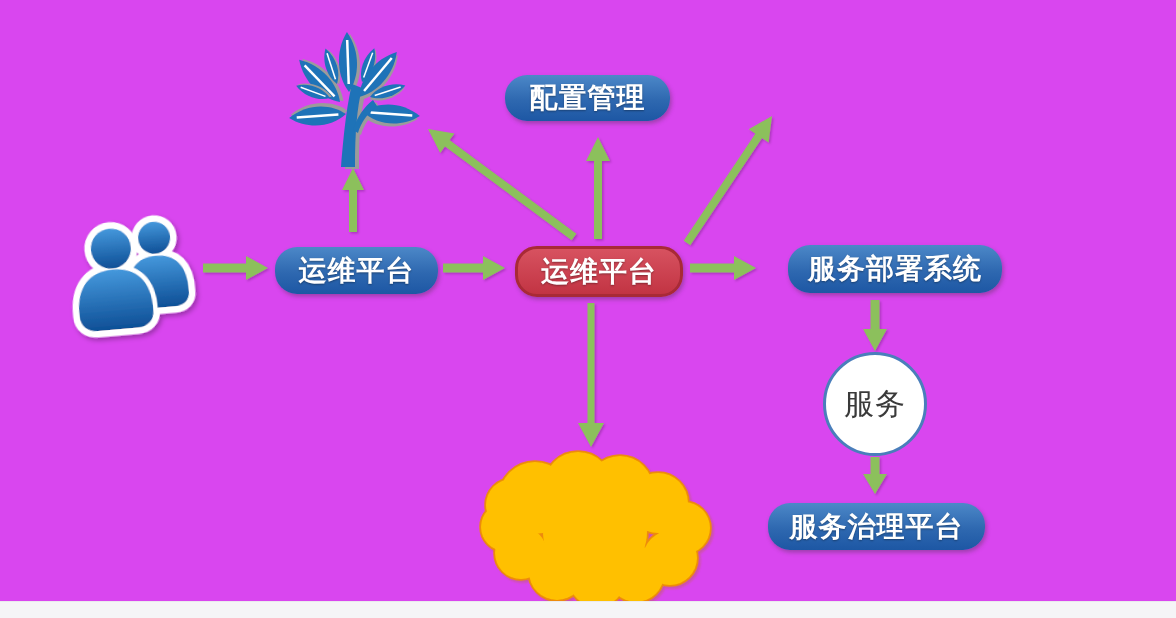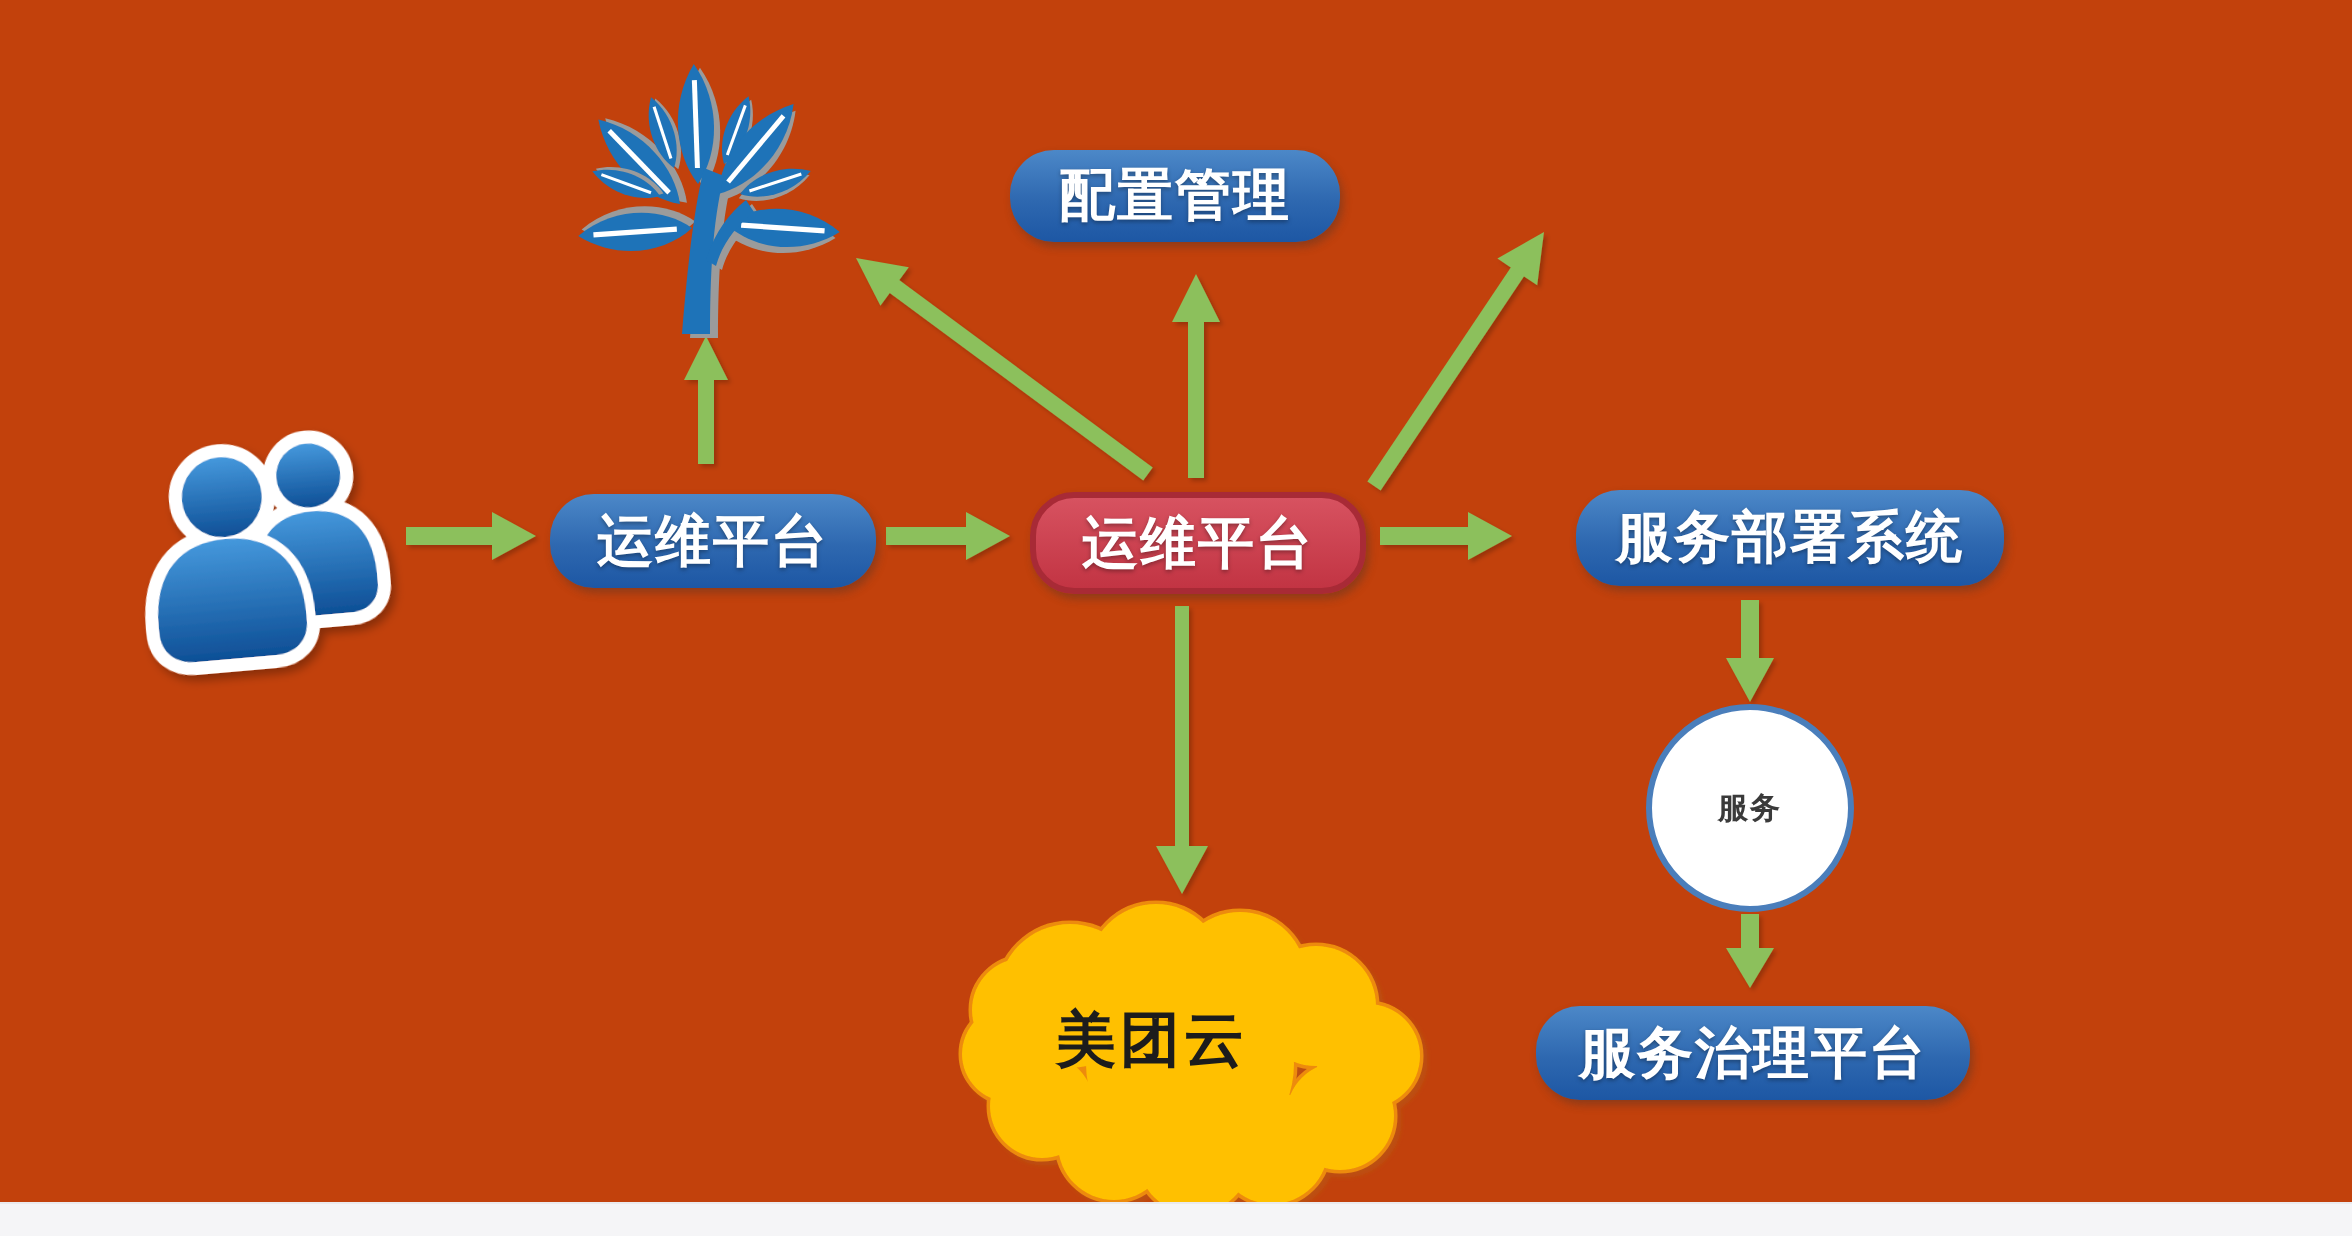--- a/index.html
+++ b/index.html
@@ -1,17 +1,17 @@
 <!DOCTYPE html>
 <html style="--node-blue-top: #4c88c8; --node-blue-bottom: #1d57a4; --node-red-top: #d75260; --node-red-bottom: #c23443; --node-red-border: #a82a36; --arrow-green: #8cc05c; --cloud-fill: #ffc000; --cloud-border: #ed8b0a; --circle-border: #4a7ebb; --icon-blue: #1e73b8; --text-white: #ffffff;"><head>
 <meta charset="utf-8">
 <style>
   html,body{margin:0;padding:0;background:#ffffff;}
   .canvas{
-    position:relative;width:1176px;height:618px;overflow:hidden;background:#c2410c;
+    position:relative;width:1176px;height:618px;overflow:hidden;background:#d946ef;
     font-family:"Liberation Sans","DejaVu Sans",sans-serif;
   }
   .layer{position:absolute;left:0;top:0;width:1176px;height:618px;}
   .node{
     position:absolute;display:flex;align-items:center;justify-content:center;
     color:var(--text-white);font-weight:bold;font-size:28px;letter-spacing:1px;
     border-radius:22px;box-sizing:border-box;
     text-shadow:0 1px 2px rgba(0,0,0,0.35);
     box-shadow:1.5px 2.5px 4px rgba(50,50,50,0.35);
     white-space:nowrap;
@@ -20,21 +20,21 @@
     background:linear-gradient(180deg,var(--node-blue-top) 0%,#2e68b0 55%,var(--node-blue-bottom) 100%);
   }
   .node.red{
     background:linear-gradient(180deg,var(--node-red-top) 0%,var(--node-red-bottom) 100%);
     border:3px solid var(--node-red-border);
   }
   .service-circle{
     position:absolute;left:823px;top:352px;width:104px;height:104px;
     box-sizing:border-box;border:3px solid var(--circle-border);border-radius:50%;
     background:#ffffff;display:flex;align-items:center;justify-content:center;
-    font-size:15px;font-weight:700;color:#3a3a3a;letter-spacing:1px;
+    font-size:30px;font-weight:400;color:#3a3a3a;letter-spacing:1px;
   }
   .cloud-label{
     position:absolute;left:476px;top:501px;width:200px;height:40px;line-height:40px;
     text-align:center;font-size:30px;font-weight:600;color:#1c1c1c;letter-spacing:2px;
   }
   .bottom-strip{
     position:absolute;left:0;top:601px;width:1176px;height:17px;
     background:#f5f5f7;border-top:1px solid #eaeaee;box-sizing:border-box;
   }
 </style>
@@ -177,16 +177,15 @@
   <div class="node blue" style="left:275px;top:247px;width:163px;height:47px">运维平台</div>
 
   <div class="node red" style="left:515px;top:246px;width:168px;height:51px">运维平台</div>
 
   <div class="node blue" style="left:788px;top:245px;width:214px;height:48px">服务部署系统</div>
 
   <div class="service-circle">服务</div>
 
   <div class="node blue" style="left:768px;top:503px;width:217px;height:47px">服务治理平台</div>
 
-  <div class="cloud-label">美团云</div>
 
   <div class="bottom-strip"></div>
 </div>
 
 </body></html>

